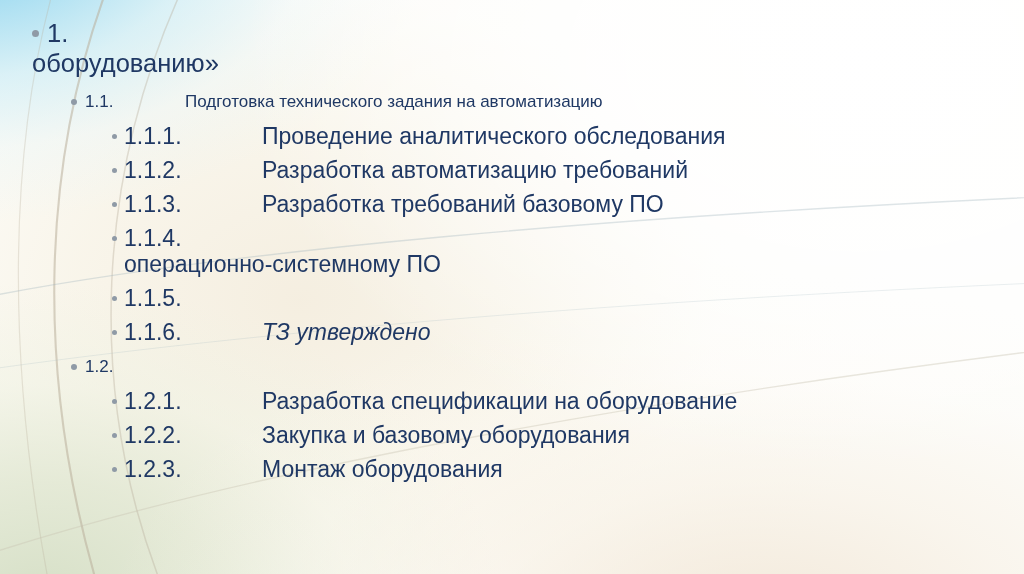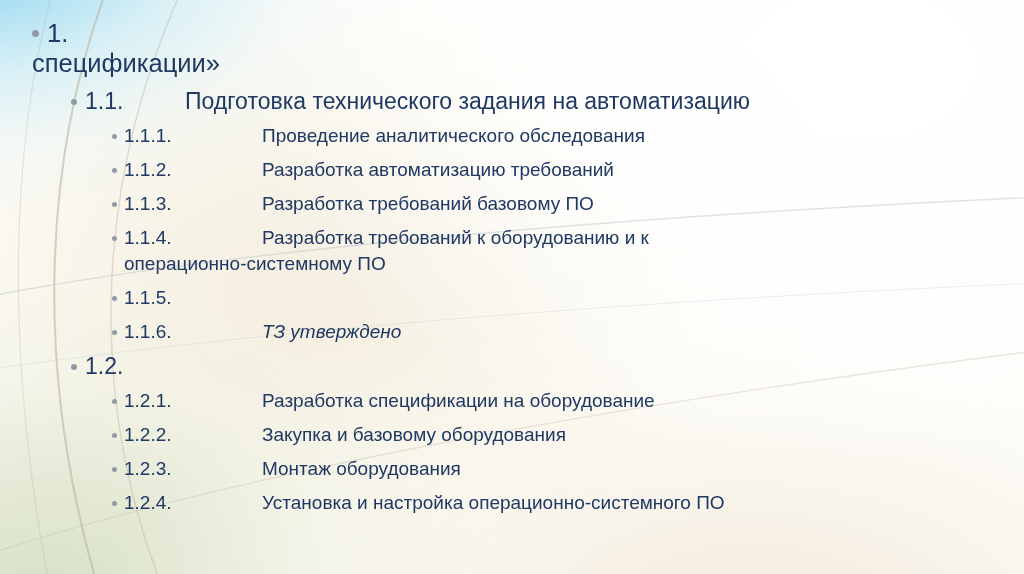--- a/index.html
+++ b/index.html
@@ -96,27 +96,27 @@
   .txt.italic{font-style:italic;}
 
   
   .lvl1{font-size:25.5px;line-height:30px;height:30px;}
   .lvl1 .bullet{width:7px;height:7px;left:32px;top:12px;}
   .lvl1 .num{left:47px;top:0;}
   .lvl1 .txt{left:112px;top:0;}
   .lvl1.cont .txt{left:32px;top:0;}
 
   
-  .lvl2{font-size:23px;line-height:29px;height:29px;}
+  .lvl2{font-size:17px;line-height:29px;height:29px;}
   .lvl2 .bullet{width:6px;height:6px;left:71px;top:12px;}
   .lvl2 .num{left:85px;top:0;}
   .lvl2 .txt{left:185px;top:0;}
 
   
-  .lvl3{font-size:19px;line-height:26px;height:26px;padding-left:36px;}
+  .lvl3{font-size:23px;line-height:26px;height:26px;padding-left:36px;}
   .lvl3 .bullet{width:5px;height:5px;left:112px;top:11px;}
   .lvl3 .num{left:124px;top:0;}
   .lvl3 .txt{left:262px;top:0;}
   .lvl3.cont .txt{left:124px;top:0;}
 
   .gap-1{height:9px;}
   .gap-2{height:7px;}
   .gap-3{height:8px;}
 </style>
 </head>
@@ -145,21 +145,21 @@
     </g>
   </svg>
 
   <div id="outline">
 
     <div class="line lvl1">
       <span class="bullet"></span>
       <span class="num">1.</span>
     </div>
     <div class="line lvl1 cont">
-      <span class="txt">спецификации»</span>
+      <span class="txt">оборудованию»</span>
     </div>
     <div class="gap-1"></div>
 
     <div class="line lvl2">
       <span class="bullet"></span>
       <span class="num">1.1.</span>
       <span class="txt">Подготовка технического задания на автоматизацию</span>
     </div>
     <div class="gap-2"></div>
 
@@ -180,21 +180,20 @@
     <div class="line lvl3">
       <span class="bullet"></span>
       <span class="num">1.1.3.</span>
       <span class="txt">Разработка требований базовому ПО</span>
     </div>
     <div class="gap-3"></div>
 
     <div class="line lvl3">
       <span class="bullet"></span>
       <span class="num">1.1.4.</span>
-      <span class="txt">Разработка требований к оборудованию и к</span>
     </div>
     <div class="line lvl3 cont">
       <span class="txt">операционно-системному ПО</span>
     </div>
     <div class="gap-3"></div>
 
     <div class="line lvl3">
       <span class="bullet"></span>
       <span class="num">1.1.5.</span>
     </div>
@@ -227,22 +226,17 @@
     </div>
     <div class="gap-3"></div>
 
     <div class="line lvl3">
       <span class="bullet"></span>
       <span class="num">1.2.3.</span>
       <span class="txt">Монтаж оборудования</span>
     </div>
     <div class="gap-3"></div>
 
-    <div class="line lvl3">
-      <span class="bullet"></span>
-      <span class="num">1.2.4.</span>
-      <span class="txt">Установка и настройка операционно-системного ПО</span>
-    </div>
     <div class="gap-3"></div>
 
 
   </div>
 </div>
 
 </body></html>

